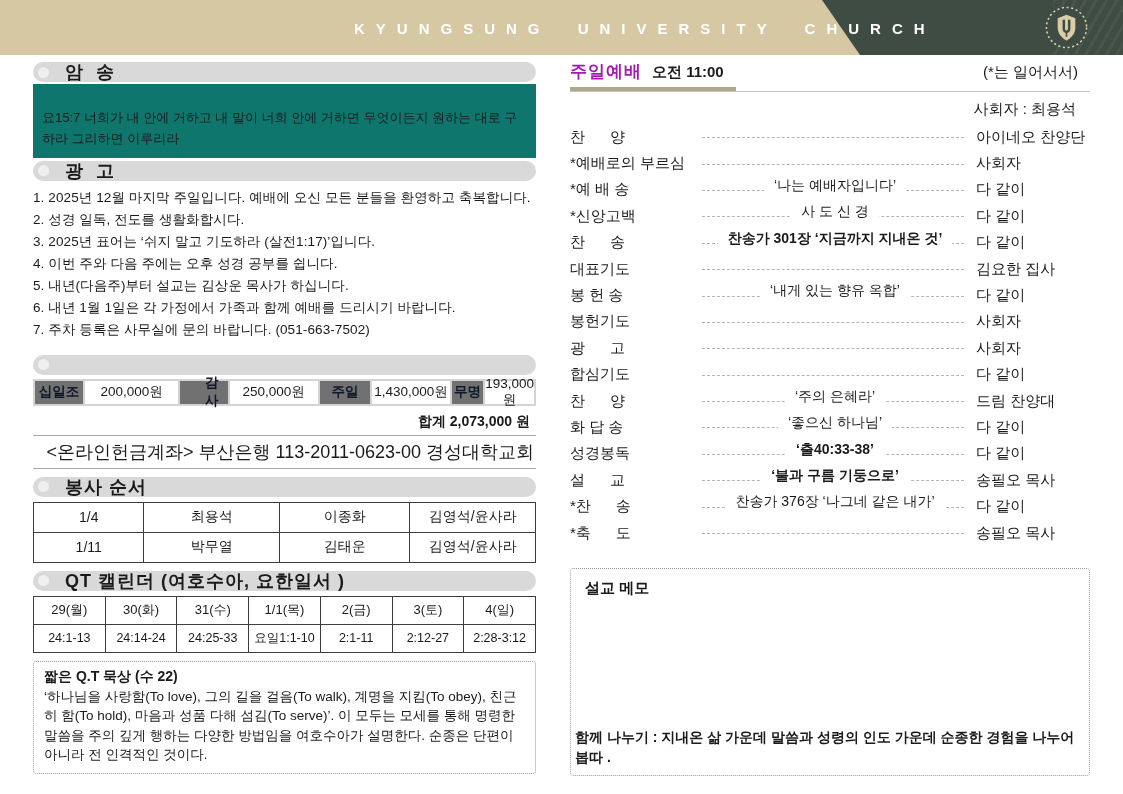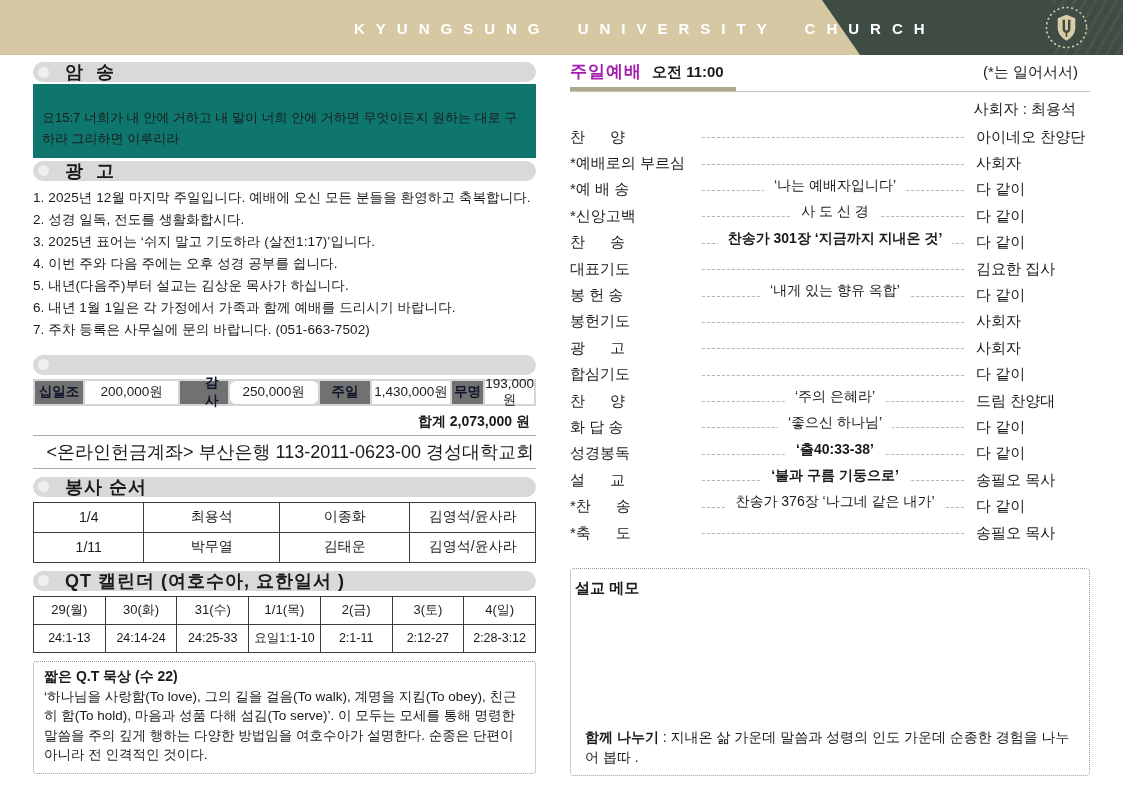--- a/index.html
+++ b/index.html
@@ -27,21 +27,21 @@
   .bar b { margin-left:16px; font-size:18px; letter-spacing:1px; white-space:pre; }
 
   .verse { background:#0f766e; padding:24px 9px 8px; font-size:13px; line-height:1.6; margin-bottom:3px; }
 
   .notice { margin:6px 0 14px; }
   .notice div { font-size:13.5px; line-height:22px; letter-spacing:0.1px; }
 
   .ofr-row { display:flex; align-items:stretch; background:#d4d4d4; padding:2px; margin:4px 0 5px; height:27px; font-size:13.5px; }
   .ofr-label { background:#717171; color:#0f172a; font-weight:bold; display:flex; align-items:center; justify-content:center; }
   .ofr-val   { background:#fff; display:flex; align-items:center; justify-content:center; margin:0 2px; }
-  .l1{width:57px;} .v1{width:110px;} .l2{width:52px;padding-left:25px;} .v2{width:104px;border-radius:6px;}
+  .l1{width:57px;} .v1{width:110px;} .l2{width:52px;padding-left:25px;} .v2{width:104px;}
   .l3{width:60px;} .v3{width:92px;}  .l4{width:37px;} .v4{flex:1; margin-right:0;text-align:center;}
   .ofr-total { text-align:right; font-weight:bold; font-size:14px; padding:2px 6px 4px; }
   .thin { border:0; border-top:1px solid #a9a9a9; }
   .account { text-align:right; font-size:18px; padding:4px 2px; }
 
   table { border-collapse:collapse; width:100%; table-layout:fixed; }
   .svc { margin:5px 0 8px; }
   .svc th,.svc td { border:1.5px solid #3c3c3c; text-align:center; font-size:14px; height:30px; font-weight:normal; }
   .svc col:nth-child(1){width:22%;} .svc col:nth-child(2){width:27%;} .svc col:nth-child(3){width:26%;} .svc col:nth-child(4){width:25%;}
   .qtt { margin:5px 0 8px; }
@@ -64,23 +64,23 @@
 
   .w-rows { margin-top:2px; }
   .wr { display:flex; align-items:center; height:26.4px; font-size:15px; }
   .wn { flex:0 0 auto; min-width:128px; white-space:pre; }
   .wm { flex:1 1 auto; position:relative; display:flex; justify-content:center; height:100%; }
   .wm::before { content:""; position:absolute; left:4px; right:8px; top:50%; border-top:1px dashed #b5b5b5; }
   .ws { position:relative; background:#fff; padding:0 10px; font-size:14px; white-space:nowrap; }
   .wr.bold .ws { font-weight:bold; }
   .ww { flex:0 0 118px; padding-left:4px; white-space:nowrap; }
 
-  .memo { position:relative; margin-top:22px; height:208px; border:1.5px dotted #9a9a9a; border-radius:4px; padding:10px 4px; }
+  .memo { position:relative; margin-top:22px; height:208px; border:1.5px dotted #9a9a9a; border-radius:4px; padding:10px 14px; }
   .memo > b { font-size:15px; }
-  .share { position:absolute; left:14px; right:14px; bottom:8px; font-size:14px; line-height:1.45; }
+  .share { position:absolute; left:4px; right:14px; bottom:8px; font-size:14px; line-height:1.45;font-weight:bold; }
   .share b { font-size:14px; }
 </style>
 </head>
 <body>
 
 <div class="page">
 
   <header class="hd">
     <div class="hd-green"></div>
     <div class="hd-title">KYUNGSUNG UNIVERSITY CHURCH</div>

